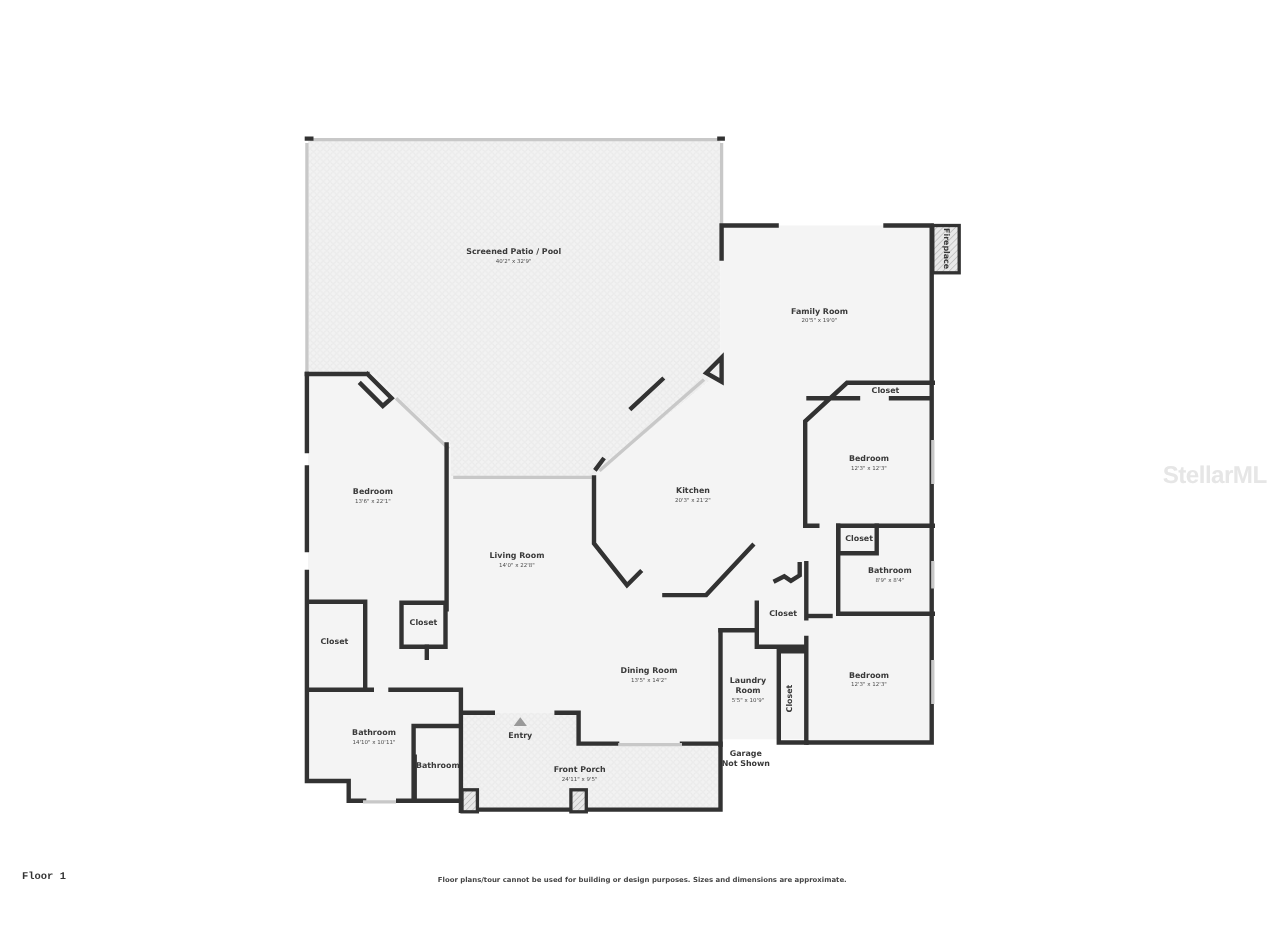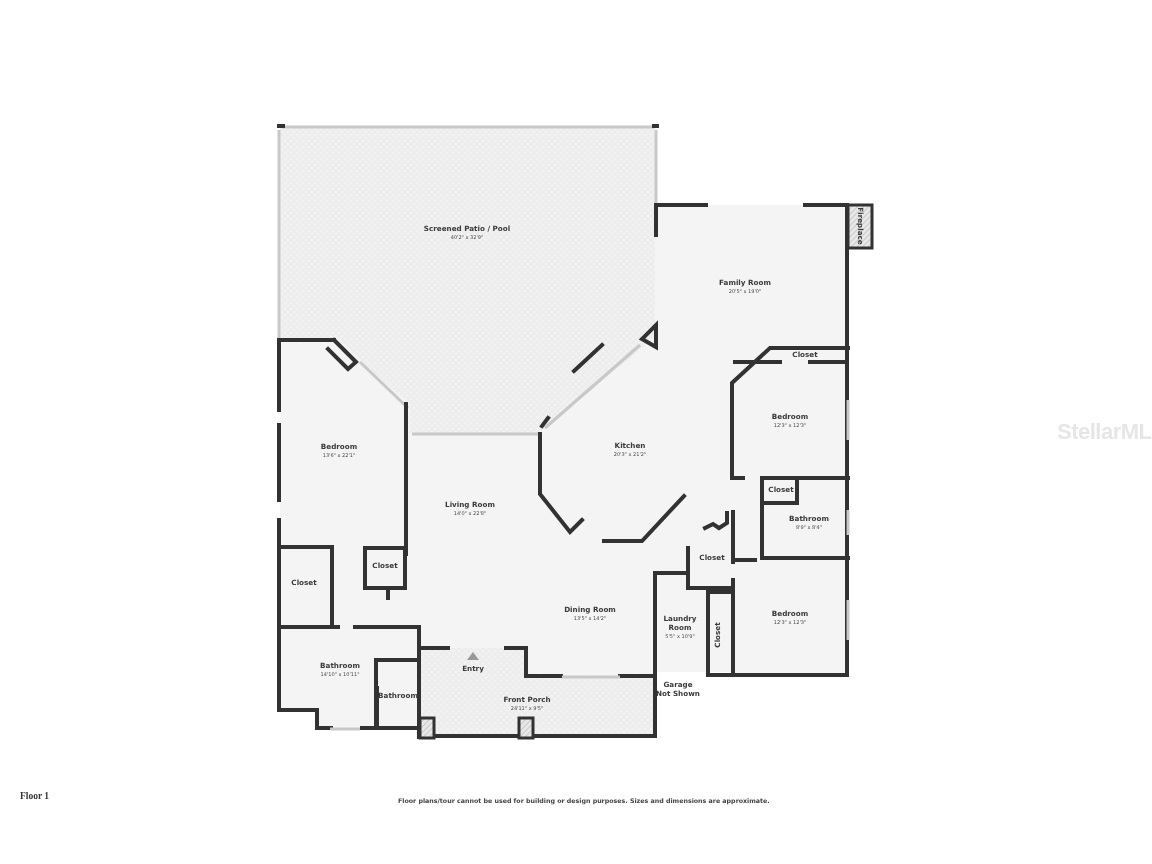--- a/index.html
+++ b/index.html
@@ -2,21 +2,21 @@
 <html><head>
 <meta charset="utf-8">
 <style>
   html, body { margin:0; padding:0; background:#ffffff; }
   body { width:1152px; height:864px; position:relative; overflow:hidden; font-family:"Liberation Sans", sans-serif; }
   svg#plan { position:absolute; left:0; top:0; }
   .room-label { font-family:"DejaVu Sans", sans-serif; font-size:7.2px; fill:#3a3a3a; font-weight:bold; text-anchor:middle; }
   .room-dim { font-family:"DejaVu Sans", sans-serif; font-size:5px; fill:#4a4a4a; text-anchor:middle; }
   .wall { stroke:#323232; stroke-width:4; fill:none; stroke-linecap:square; }
   .win { stroke:#c8c8c8; stroke-width:3; fill:none; }
-  #floor-label { position:absolute; left:20px; top:791px; font-family:Liberation Serif, serif; font-size:9.5px; color:#333; font-weight:bold; }
+  #floor-label { position:absolute; left:20px; top:791px; font-family:Liberation Mono, monospace; font-size:9.5px; color:#333; font-weight:bold; }
   #disclaimer { position:absolute; left:398px; top:797px; font-family:"DejaVu Sans", sans-serif; font-size:6.3px; color:#444; font-weight:bold; }
   #watermark { position:absolute; left:1057px; top:419px; font-family:"Liberation Sans", sans-serif; font-size:22px; color:#e6e6e6; font-weight:bold; letter-spacing:-0.5px; }
 </style>
 </head>
 <body>
 
 <svg id="plan" width="1152" height="864" viewBox="0 0 1152 864">
   <defs>
     <pattern id="tile" width="6" height="6" patternUnits="userSpaceOnUse">
       <rect width="6" height="6" fill="#f2f2f2"></rect>

